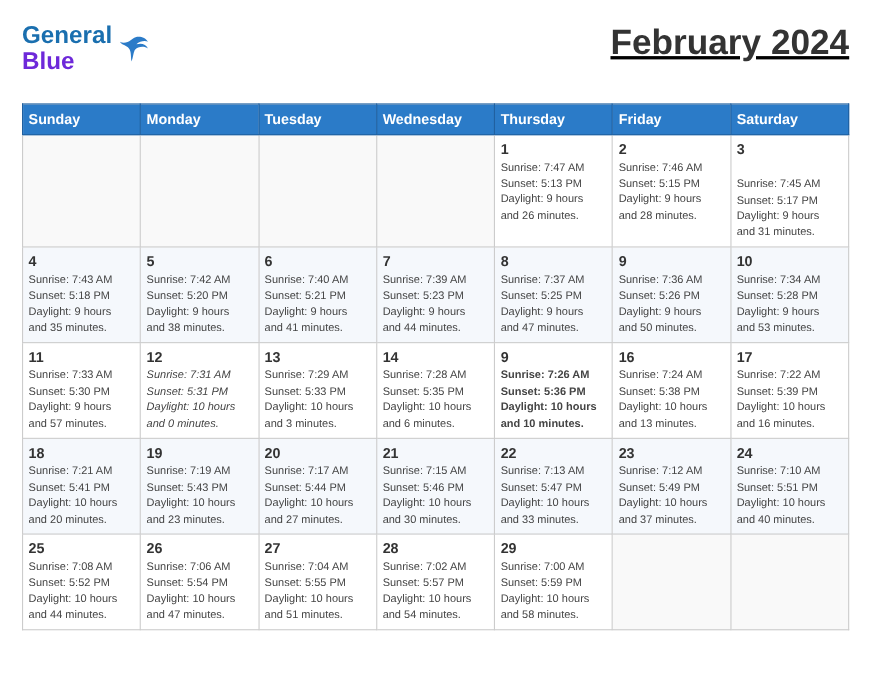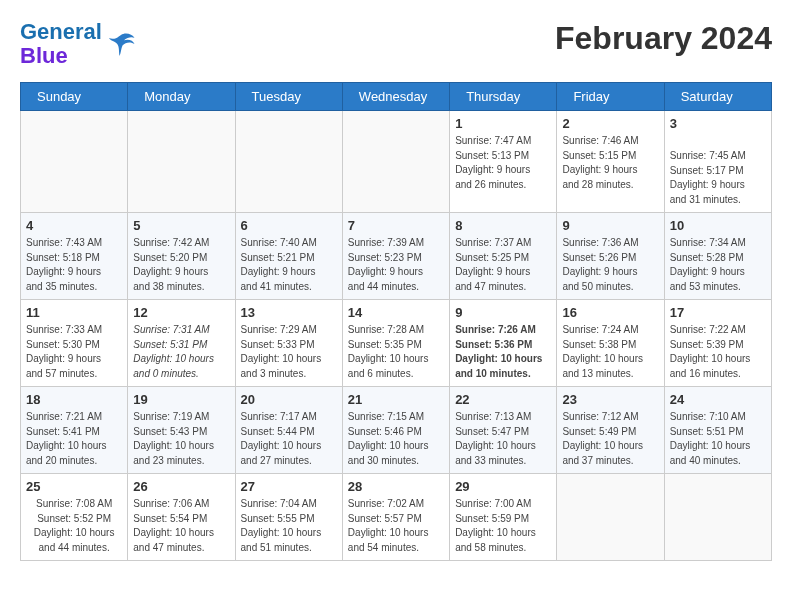--- a/index.html
+++ b/index.html
@@ -7,21 +7,21 @@
       font-family: Arial, sans-serif;
       background: #fff;
       width: 792px;
       min-height: 612px;
       padding: 20px;
     }
     .header {
       display: flex;
       justify-content: space-between;
       align-items: flex-start;
-      margin-bottom: 14px;
+      margin-bottom: 26px;
     }
     .logo {
       display: flex;
       align-items: center;
     }
     .logo-text {
       font-size: 22px;
       font-weight: bold;
       color: #333;
       line-height: 1.1;
@@ -29,42 +29,43 @@
     .logo-text span {
       color: #1a6faf;
     }
     .logo-bird {
       width: 30px;
       height: 30px;
       margin-left: 4px;
     }
     .title-block {
       text-align: right;
+      text-decoration: underline;
     }
     .main-title {
       font-size: 32px;
       font-weight: bold;
       color: #333;
     }
     .subtitle {
       font-size: 16px;
       color: #555;
     }
     .calendar {
       width: 100%;
       border-collapse: collapse;
       font-size: 11px;
     }
     .calendar th {
       background: #2b7bc8;
       color: #fff;
-      padding: 6px 16px;
+      padding: 6px 5px;
       text-align: left;
       font-size: 13px;
-      font-weight: normal;
+      font-weight: bold;
       border: 1px solid #2060a0;
     }
     .calendar td {
       border: 1px solid #ccc;
       padding: 5px;
       vertical-align: top;
       width: calc(100% / 7);
       min-height: 85px;
       background: #fff;
     }
@@ -294,21 +295,21 @@
           <div class="day-number">24</div>
           <div class="day-info" style="white-space: pre-line;">Sunrise: 7:10 AM
 Sunset: 5:51 PM
 Daylight: 10 hours
 and 40 minutes.</div>
         </td>
       </tr>
       <tr>
         <td>
           <div class="day-number">25</div>
-          <div class="day-info" style="white-space: pre-line; text-align: center;">Sunrise: 7:08 AM
+          <div class="day-info" style="white-space: pre-line;">Sunrise: 7:08 AM
 Sunset: 5:52 PM
 Daylight: 10 hours
 and 44 minutes.</div>
         </td>
         <td>
           <div class="day-number">26</div>
           <div class="day-info" style="white-space: pre-line;">Sunrise: 7:06 AM
 Sunset: 5:54 PM
 Daylight: 10 hours
 and 47 minutes.</div>

